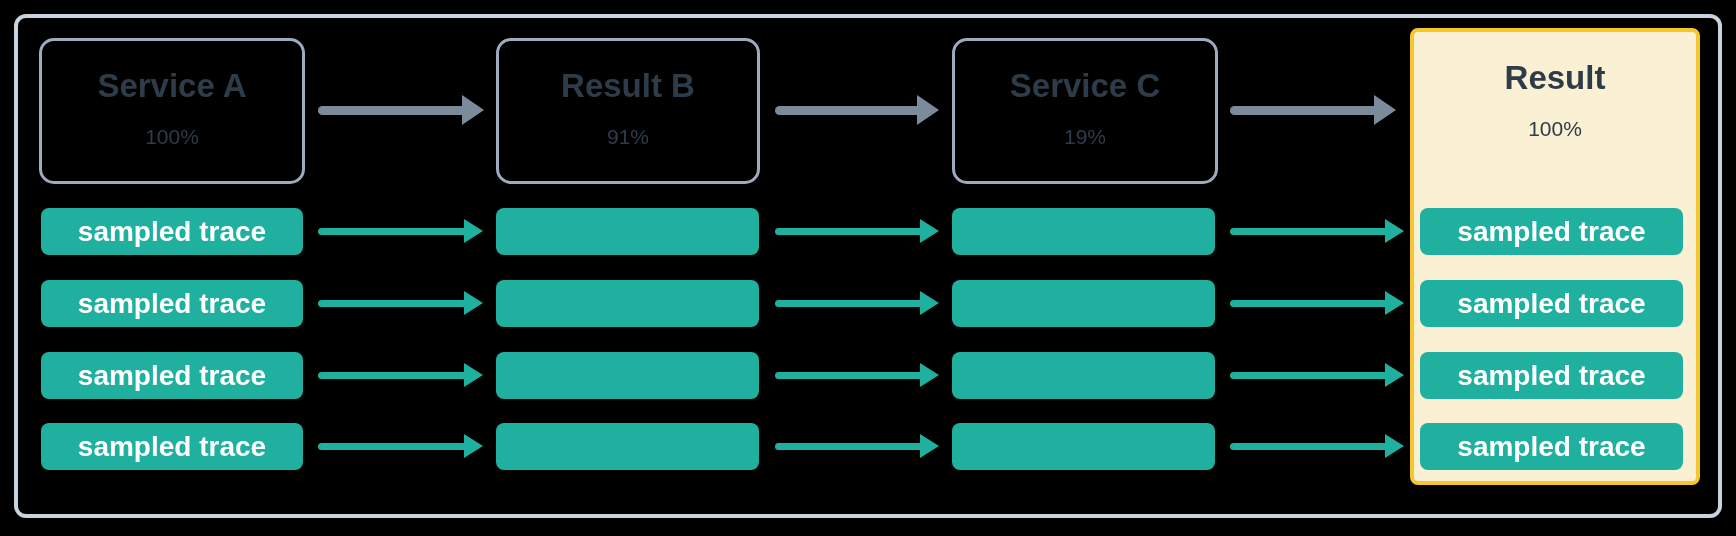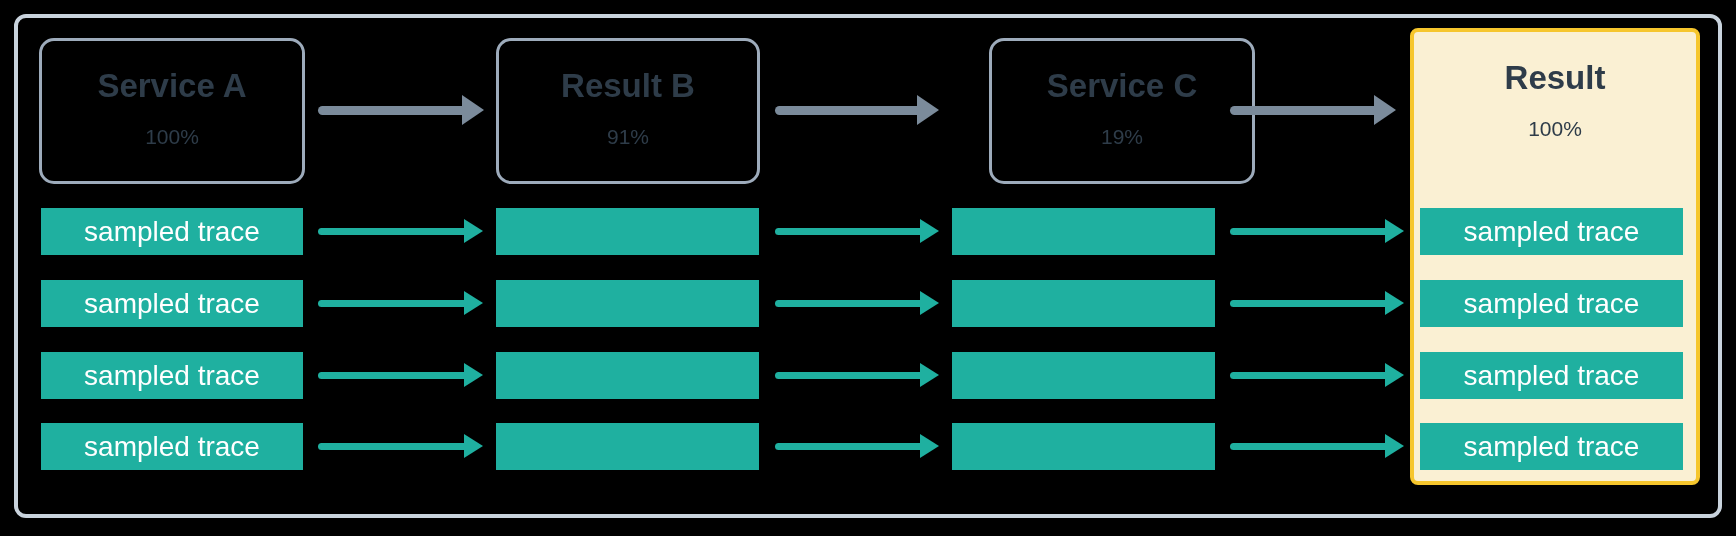--- a/index.html
+++ b/index.html
@@ -60,27 +60,27 @@
     position: absolute;
     left: 0; top: 24px; width: 100%;
     display: flex; flex-direction: column; align-items: center; gap: 7px;
     color: var(--dark-text);
   }
 
   .trace-bar {
     position: absolute;
     height: 47px;
     background: var(--teal);
-    border-radius: 0;
+    border-radius: 8px;
     display: flex;
     align-items: center;
     justify-content: center;
     color: var(--trace-text);
     font-size: 28px;
-    font-weight: 400;
+    font-weight: 700;
   }
 
   .arrow { position: absolute; }
   .arrow .shaft {
     position: absolute;
     left: 0; top: 50%;
     border-radius: 5px;
   }
   .arrow .head {
     position: absolute;
@@ -120,21 +120,21 @@
   <div class="svc-box" style="left:39px; top:38px; width:266px; height:146px;">
     <div class="svc-title">Service A</div>
     <div class="svc-pct">100%</div>
   </div>
 
   <div class="svc-box" style="left:496px; top:38px; width:264px; height:146px;">
     <div class="svc-title">Result B</div>
     <div class="svc-pct">91%</div>
   </div>
 
-  <div class="svc-box" style="left:989px; top:38px; width:266px; height:146px;">
+  <div class="svc-box" style="left:952px; top:38px; width:266px; height:146px;">
     <div class="svc-title">Service C</div>
     <div class="svc-pct">19%</div>
   </div>
 
   <div class="result-box">
     <div class="result-head">
       <div class="svc-title">Result</div>
       <div class="svc-pct">100%</div>
     </div>
   </div>

